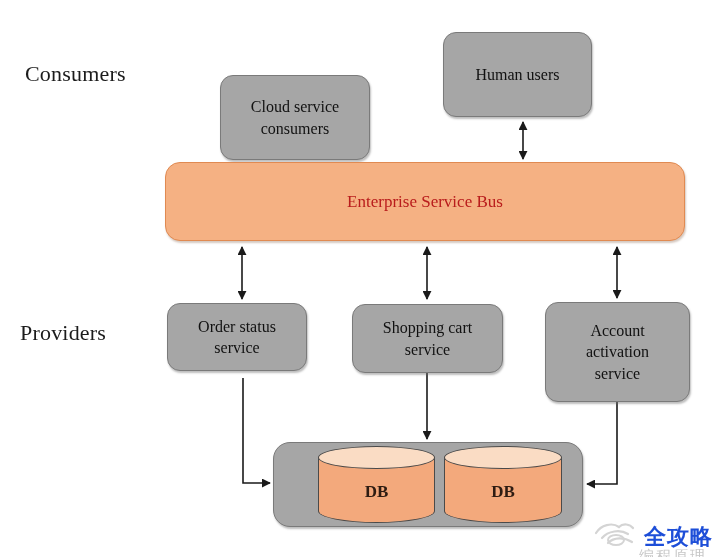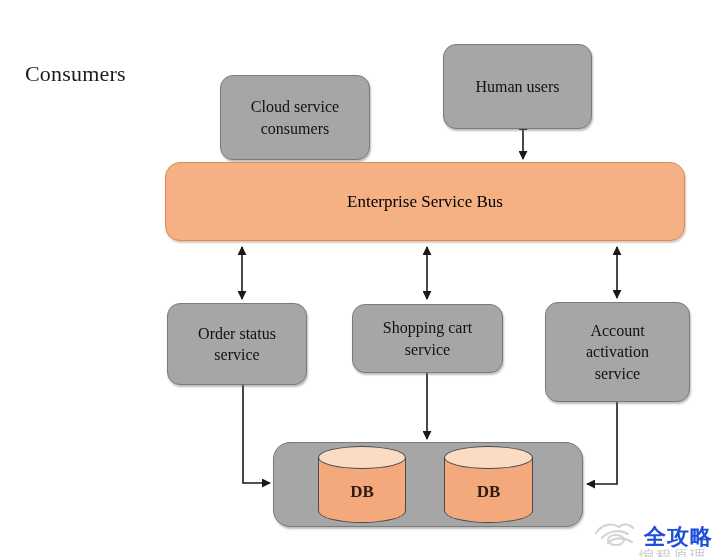--- a/index.html
+++ b/index.html
@@ -22,28 +22,28 @@
     box-shadow:1px 2px 2px rgba(110,110,110,0.45);
   }
   .node .node-label {
     white-space:pre-line; font-size:16px; line-height:1.32; color:#111;
   }
   .bus {
     position:absolute; display:flex; align-items:center; justify-content:center;
     background:#f5b183; border:1.6px solid #e08a52; border-radius:15px;
     box-shadow:1px 2px 2px rgba(150,120,100,0.4); box-sizing:border-box;
   }
-  .bus .bus-label { font-size:17px; color:#000000; }
+  .bus .bus-label { font-size:17px; color:#b91c1c; }
 
   .db-container {
     position:absolute; background:#a6a6a6; border:1.6px solid #7a7a7a;
     border-radius:17px; box-shadow:1px 2px 2px rgba(110,110,110,0.45);
     box-sizing:border-box;
   }
-  .cylinder { position:absolute; }
+  .cylinder { position:absolute;padding-left:29px; }
   .cyl-body {
     position:absolute; left:0; right:0; top:11px; bottom:0;
     background:#f3a97c; border:1.6px solid #4a4a4a; border-top:none;
     border-radius:0 0 50% 50% / 0 0 12px 12px; box-sizing:border-box;
   }
   .cyl-top {
     position:absolute; left:0; right:0; top:0; height:23px;
     background:#fadcc4; border:1.6px solid #4a4a4a; border-radius:50%;
     box-sizing:border-box; z-index:1;
   }
@@ -82,35 +82,36 @@
       <path d="M427,247 L427,299" marker-start="url(#ah)" marker-end="url(#ah)"></path>
       <path d="M617,247 L617,298" marker-start="url(#ah)" marker-end="url(#ah)"></path>
       <path d="M243,378 L243,483 L270,483" marker-end="url(#ah)"></path>
       <path d="M427,373 L427,439" marker-end="url(#ah)"></path>
       <path d="M617,381 L617,484 L587,484" marker-end="url(#ah)"></path>
     </g>
   </svg>
 
   <div class="side-label" style="left:25px; top:61px;">Consumers</div>
 
+  <div class="side-label" style="left:20px; top:320px;">Providers</div>
 
   <div class="node gray" style="left:220px; top:32px; width:150px; height:85px;margin-top:43px;">
     <span class="node-label">Cloud service
 consumers</span>
   </div>
 
-  <div class="node gray" style="left:443px; top:32px; width:149px; height:85px;margin-top:12px;">
+  <div class="node gray" style="left:443px; top:32px; width:149px; height:85px;">
     <span class="node-label">Human users</span>
   </div>
 
   <div class="bus" style="left:165px; top:162px; width:520px; height:79px;">
     <span class="bus-label">Enterprise Service Bus</span>
   </div>
 
-  <div class="node gray" style="left:167px; top:303px; width:140px; height:82px;">
+  <div class="node gray" style="left:167px; top:303px; width:140px; height:68px;">
     <span class="node-label">Order status
 service</span>
   </div>
 
   <div class="node gray" style="left:352px; top:304px; width:151px; height:69px;">
     <span class="node-label">Shopping cart
 service</span>
   </div>
 
   <div class="node gray" style="left:545px; top:302px; width:145px; height:100px;">

